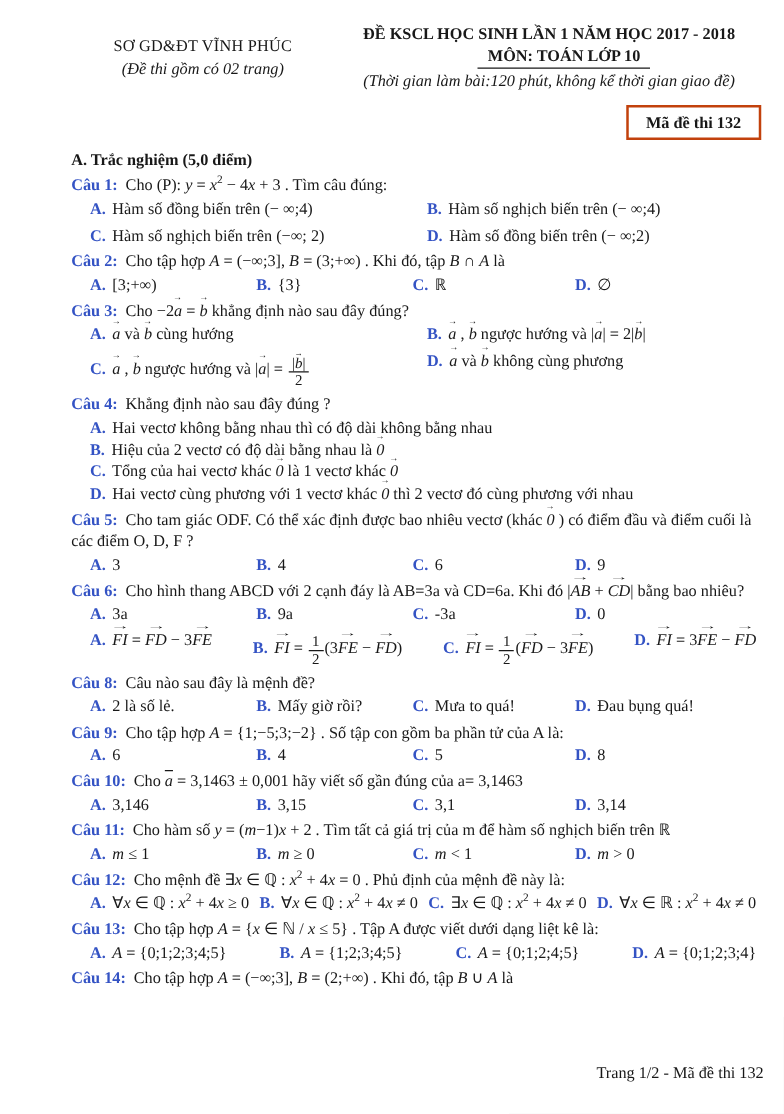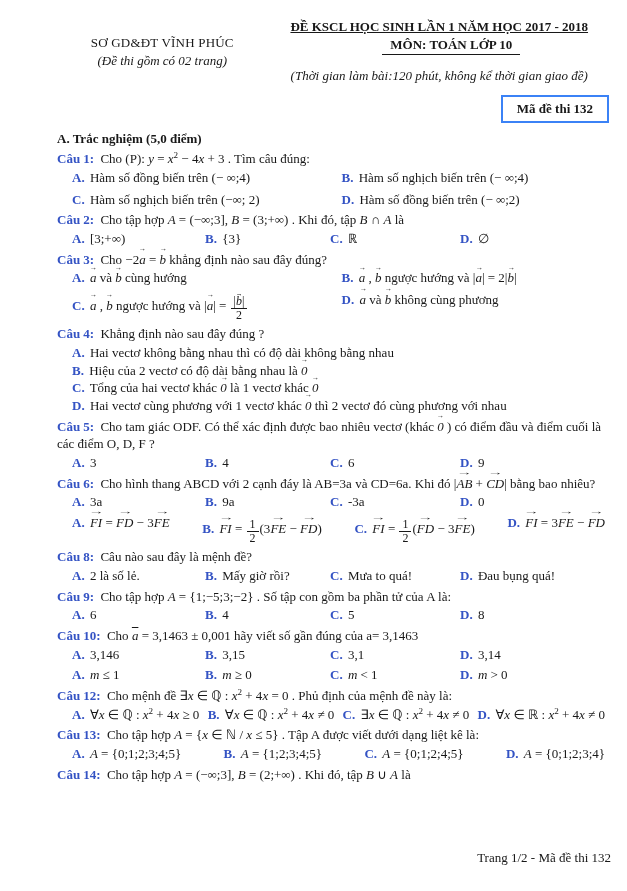--- a/index.html
+++ b/index.html
@@ -6,25 +6,25 @@
   body{width:627px;height:891px;position:relative;background:#fff;color:#181818;
        font-family:"Liberation Serif", serif;font-size:13px;line-height:1.36;overflow:hidden;}
   .page{position:relative;width:100%;height:100%;box-sizing:border-box;padding:18px 16px 0 57px;}
   b{font-weight:bold;}
   
   .hdr{display:flex;align-items:center;}
   .hdr-left{width:38%;text-align:center;}
   .hdr-right{width:62%;text-align:center;}
   .dept{letter-spacing:.2px;}
   .pages-note{font-style:italic;}
-  .title{font-weight:bold;text-decoration:underline;}
+  .title{font-weight:bold;}
   .subject{font-weight:bold;display:inline-block;border-bottom:1.5px solid #181818;padding:0 8px 1px 8px;margin-left:24px;}
-  .time-note{font-style:italic;margin-top:12px;}
+  .time-note{font-style:italic;margin-top:1px;}
   .code-row{text-align:right;margin-top:10px;padding-right:2px;}
-  .code-box{display:inline-block;border:2px solid #3b82f6;padding:3px 14px;font-weight:bold;}
+  .code-box{display:inline-block;border:2px solid #c2410c;padding:3px 14px;font-weight:bold;}
   .section-title{font-weight:bold;margin:7px 0 3px 0;}
   
   .q{margin-bottom:3px;}
   .qlab{color:var(--accent,#3453c4);margin-right:3px;}
   .olab{color:var(--accent,#3453c4);margin-right:2px;}
   .opts{padding-left:15px;margin-top:1px;}
   .opts.c4{display:grid;grid-template-columns:1.33fr 1.25fr 1.30fr 1.51fr;}
   .opts.c2{display:grid;grid-template-columns:1fr 1fr;row-gap:4px;}
   .opts.c1 .opt{display:block;}
   .opts.row{display:flex;justify-content:space-between;padding-right:6px;}
@@ -156,20 +156,21 @@
       <div class="q">
         <div><b class="qlab">Câu 10:</b><span> Cho <span class="ov"><i>a</i></span> = 3,1463 ± 0,001  hãy viết số gần đúng của a= 3,1463</span></div>
         <div class="opts c4">
           <div class="opt"><b class="olab">A.</b><span> 3,146</span></div>
           <div class="opt"><b class="olab">B.</b><span> 3,15</span></div>
           <div class="opt"><b class="olab">C.</b><span> 3,1</span></div>
           <div class="opt"><b class="olab">D.</b><span> 3,14</span></div>
         </div>
       </div>
       <div class="q">
+        <div><b class="qlab">Câu 11:</b><span> Cho hàm số <i>y</i> = (<i>m</i>−1)<i>x</i> + 2 . Tìm tất cả giá trị của m để hàm số nghịch biến trên ℝ</span></div>
         <div class="opts c4">
           <div class="opt"><b class="olab">A.</b><span> <i>m</i> ≤ 1</span></div>
           <div class="opt"><b class="olab">B.</b><span> <i>m</i> ≥ 0</span></div>
           <div class="opt"><b class="olab">C.</b><span> <i>m</i> &lt; 1</span></div>
           <div class="opt"><b class="olab">D.</b><span> <i>m</i> &gt; 0</span></div>
         </div>
       </div>
       <div class="q">
         <div><b class="qlab">Câu 12:</b><span> Cho mệnh đề ∃<i>x</i> ∈ ℚ : <i>x</i><sup>2</sup> + 4<i>x</i> = 0 . Phủ định của mệnh đề này là:</span></div>
         <div class="opts row">

